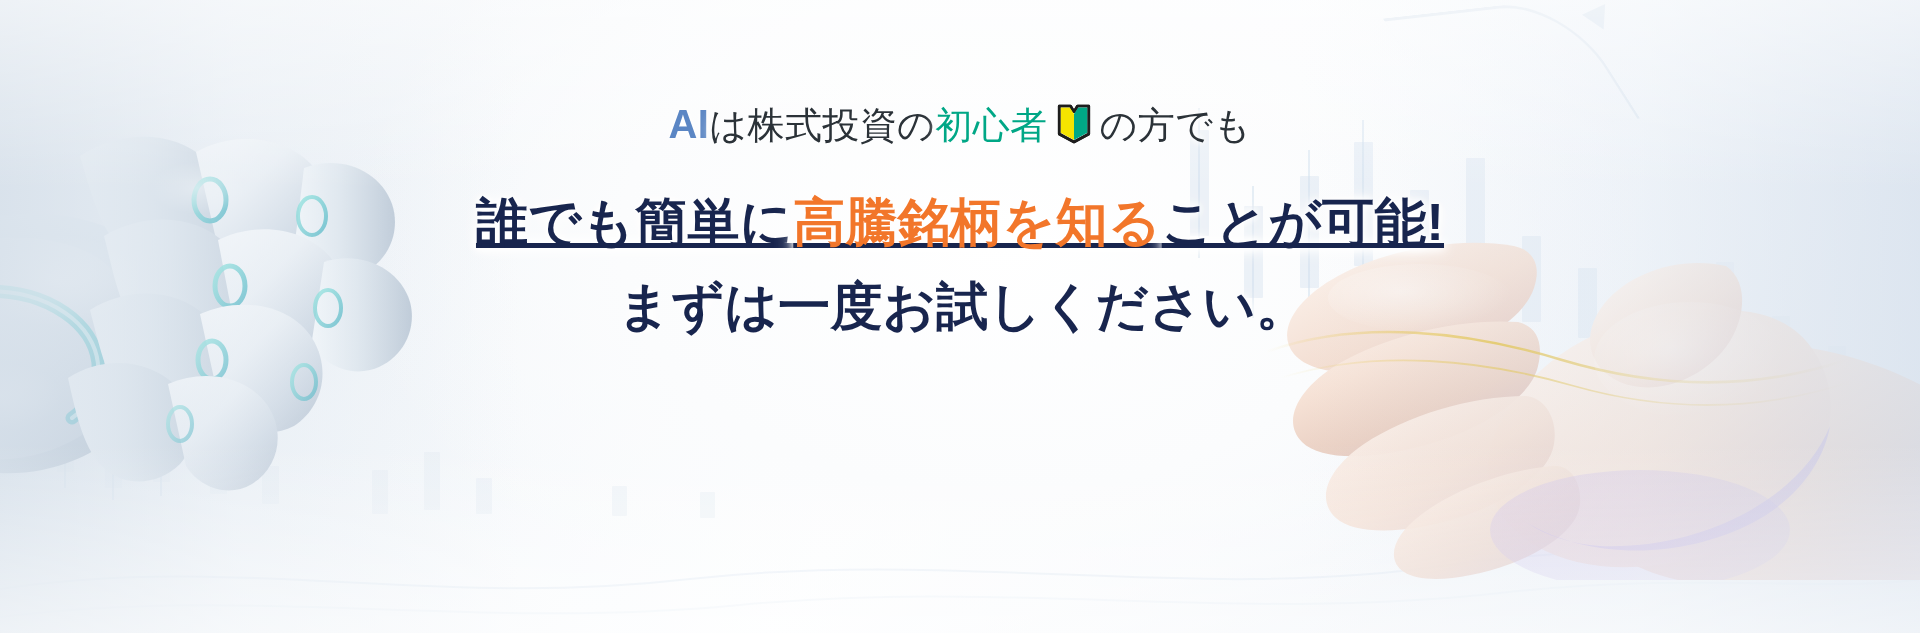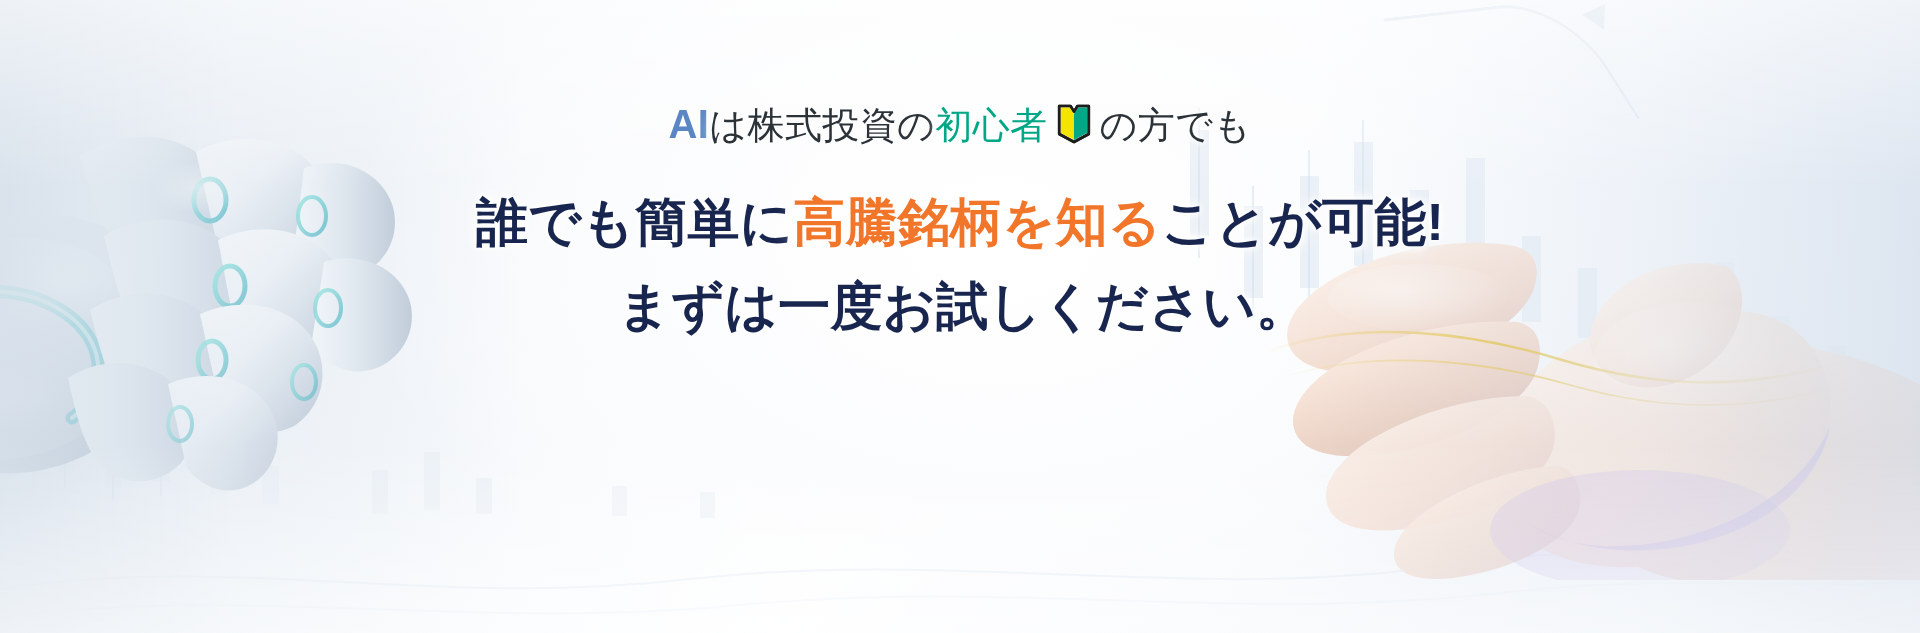--- a/index.html
+++ b/index.html
@@ -151,21 +151,21 @@
     color: #18254e;
     letter-spacing: 0.005em;
     white-space: nowrap;
     text-shadow:
       0 0 8px #ffffff, 0 0 8px #ffffff, 0 0 14px #ffffff,
       0 0 22px rgba(255,255,255,0.95);
   }
   .headline .hot {
     color: #f2762a;
   }
-  .headline-1 { margin-top: 28px; }
+  .headline-1 { margin-top: 28px; text-decoration: underline; }
   .headline-2 { margin-top: 4px; margin-left: 6px; }
 </style>
 </head>
 <body>
 
 <div id="hero">
 
   <div class="bg-base"></div>
 
   <div class="candles">

